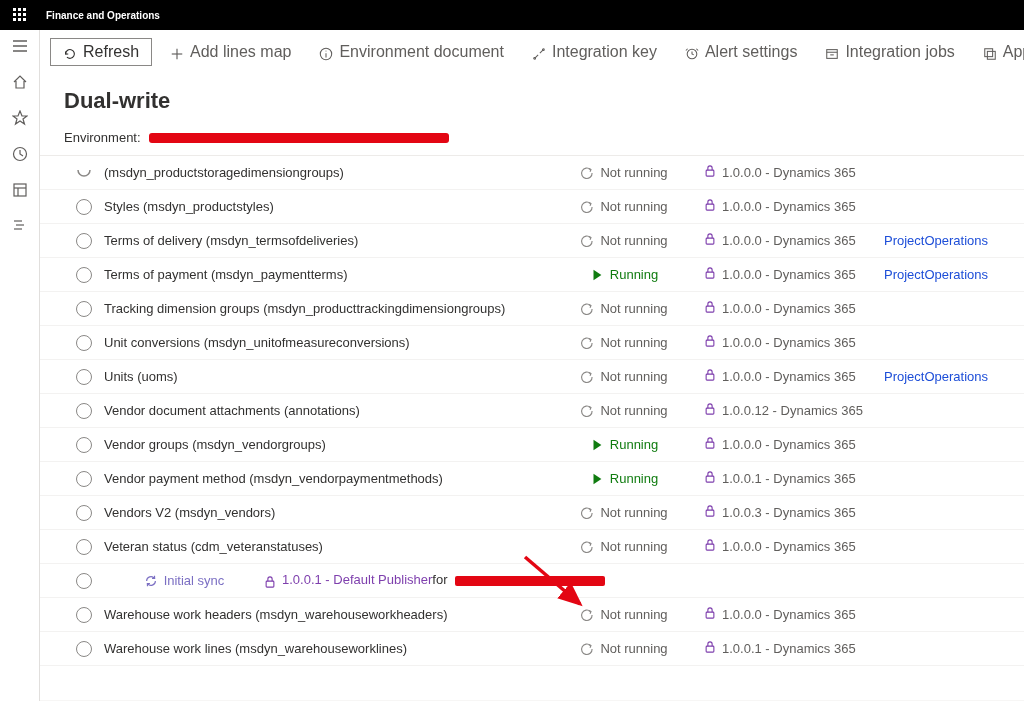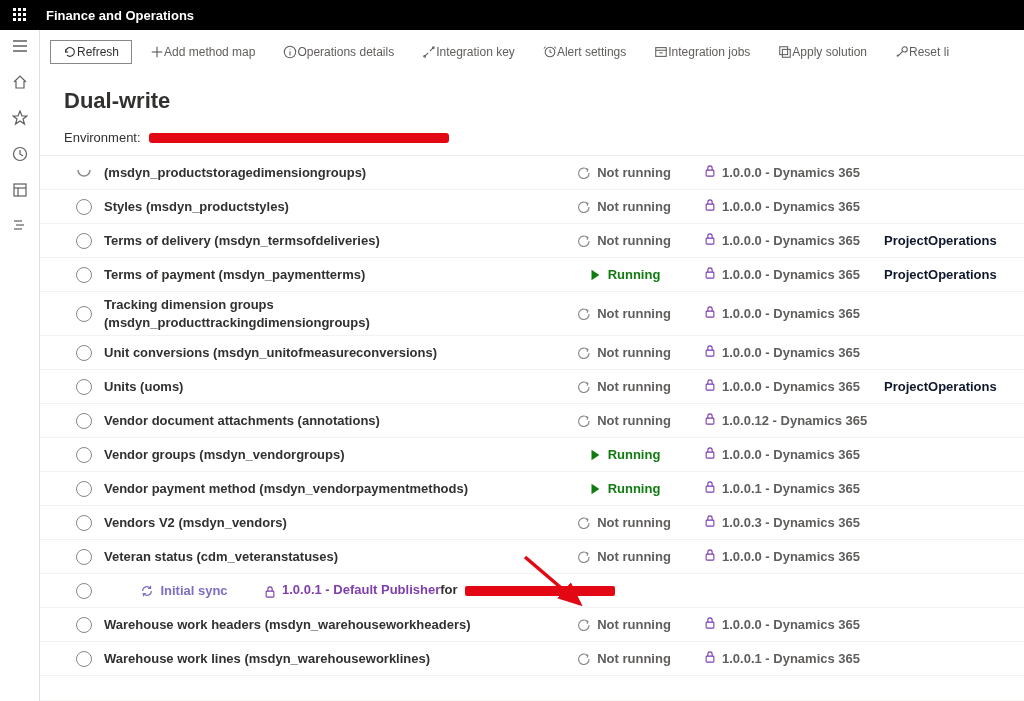--- a/index.html
+++ b/index.html
@@ -3,61 +3,61 @@
 <meta charset="utf-8">
 <style>
   * { box-sizing: border-box; }
   html, body { margin:0; padding:0; font-family: "Segoe UI", Arial, sans-serif; font-size:13px; color:#323130; background:#fff; }
   .root { width:1024px; height:701px; display:flex; flex-direction:column; overflow:hidden; position:relative; }
 
   
   .topbar { height:30px; background:#000; color:#fff; display:flex; align-items:center; padding:0 0 0 0; }
   .waffle { width:40px; height:30px; display:flex; align-items:center; justify-content:center; cursor:pointer; }
   .waffle svg { fill:#fff; }
-  .app-title { font-weight:600; font-size:13px; padding-left:6px; }
+  .app-title { font-weight:600; font-size:10px; padding-left:6px; }
 
   .body { flex:1; display:flex; min-height:0; }
 
   
   .rail { width:40px; background:#fff; border-right:1px solid #e1dfdd; display:flex; flex-direction:column; align-items:center; padding-top:6px; gap:16px; }
   .rail .ritem { width:20px; height:20px; display:flex; align-items:center; justify-content:center; color:#605e5c; cursor:pointer; }
   .rail .ritem svg { stroke:#605e5c; fill:none; }
 
   .main { flex:1; display:flex; flex-direction:column; min-width:0; }
 
   
   .toolbar { height:44px; border-bottom:0; display:flex; align-items:center; padding:0 10px; gap:8px; overflow:hidden; white-space:nowrap; }
-  .tbtn { display:flex; align-items:flex-end; gap:0; padding:4px 10px; color:#605e5c; cursor:pointer; font-size:12px; }
+  .tbtn { display:flex; align-items:flex-end; gap:6px; padding:4px 10px; color:#605e5c; cursor:pointer; font-size:16px; }
   .tbtn.primary { border:1px solid #8a8886; color:#323130; padding:4px 12px; }
   .tbtn svg { stroke:#605e5c; fill:none; }
   .tbtn.primary svg { stroke:#323130; }
 
   .page-title { font-size:22px; font-weight:600; padding:14px 32px 6px 24px; }
   .env-row { padding:10px 20px 10px 24px; display:flex; align-items:center; gap:8px; font-size:13px; }
   .redact { display:inline-block; width:300px; height:10px; background:#e30613; border-radius:3px; }
 
   
-  .grid { flex:1; overflow:hidden; border-top:1px solid #edebe9; border-bottom:1px solid #f7f6f5;font-weight:bold;}
+  .grid { flex:1; overflow:hidden; border-top:1px solid #edebe9; border-bottom:1px solid #f7f6f5;}
   .row { display:flex; align-items:center; border-bottom:1px solid #f3f2f1; min-height:34px; padding:4px 0 4px 24px; }
   .row.first { border-top:none; }
   .sel { width:40px; display:flex; justify-content:center; }
   .radio { width:16px; height:16px; border:1.5px solid #8a8886; border-radius:50%; }
   .arc { width:16px; height:16px; }
   .name { flex:0 0 440px; padding-right:10px; color:#323130; line-height:1.35; }
   .status { flex:0 0 160px; display:flex; align-items:center; gap:6px; color:#605e5c;justify-content:center; }
   .status.running { color:#107c10; }
   .status.initial { color:#7b6fc3; } 
   
   .ico { width:14px; height:14px; display:inline-block; }
   .publisher { flex:1; display:flex; align-items:center; gap:6px; color:#605e5c; }
   .publisher a, .publisher .ptxt { color:#605e5c; }
   .lock { color:#7e3fad; }
   .ptxt { color:#605e5c; }
   .publisher .lock svg { stroke:#7e3fad; fill:none;}
-  .tag { flex:0 0 150px; color:#0f172a; padding-left:10px; white-space:nowrap; overflow:hidden; text-overflow:ellipsis;}
+  .tag { flex:0 0 150px; color:#1d4ed8; padding-left:10px; white-space:nowrap; overflow:hidden; text-overflow:ellipsis;}
   .publisher.special .ptxt { color:#7e3fad; }
   .publisher.special .second-line { color:#323130;text-align:right; }
   .publisher.special .redact2 { display:inline-block; width:150px; height:10px; background:#e30613; border-radius:2px; margin-left:4px; vertical-align:middle;}
   .pubwrap { display:flex; flex-direction:row; line-height:1.25;}
   .lockwrap { display:flex; align-items:flex-start; padding-top:2px;}
 
   
   .arrow { position:absolute; left:520px; top:552px; pointer-events:none; }
 
 </style>
@@ -135,29 +135,29 @@
               <path d="M3 8a5 5 0 1 1 1.5 3.5"></path>
               <polyline points="3,5 3,8.2 6,8"></polyline>
             </svg>
           <span>Refresh</span>
         </div>
         <div class="tbtn">
           <svg width="14" height="14" viewBox="0 0 16 16" stroke-width="1.3">
               <line x1="8" y1="2" x2="8" y2="14"></line>
               <line x1="2" y1="8" x2="14" y2="8"></line>
             </svg>
-          <span>Add method map</span>
+          <span>Add lines map</span>
         </div>
         <div class="tbtn">
           <svg width="14" height="14" viewBox="0 0 16 16" stroke-width="1.2">
               <circle cx="8" cy="8" r="6.5"></circle>
               <line x1="8" y1="7" x2="8" y2="12"></line>
               <circle cx="8" cy="4.5" r="0.6" fill="#605e5c" stroke="none"></circle>
             </svg>
-          <span>Operations details</span>
+          <span>Environment document</span>
         </div>
         <div class="tbtn">
           <svg width="14" height="14" viewBox="0 0 16 16" stroke-width="1.2">
               <path d="M3 13 L7 9"></path>
               <path d="M9 7 L13 3"></path>
               <circle cx="3" cy="13" r="1"></circle>
               <circle cx="13" cy="3" r="1"></circle>
             </svg>
           <span>Integration key</span>
         </div>

